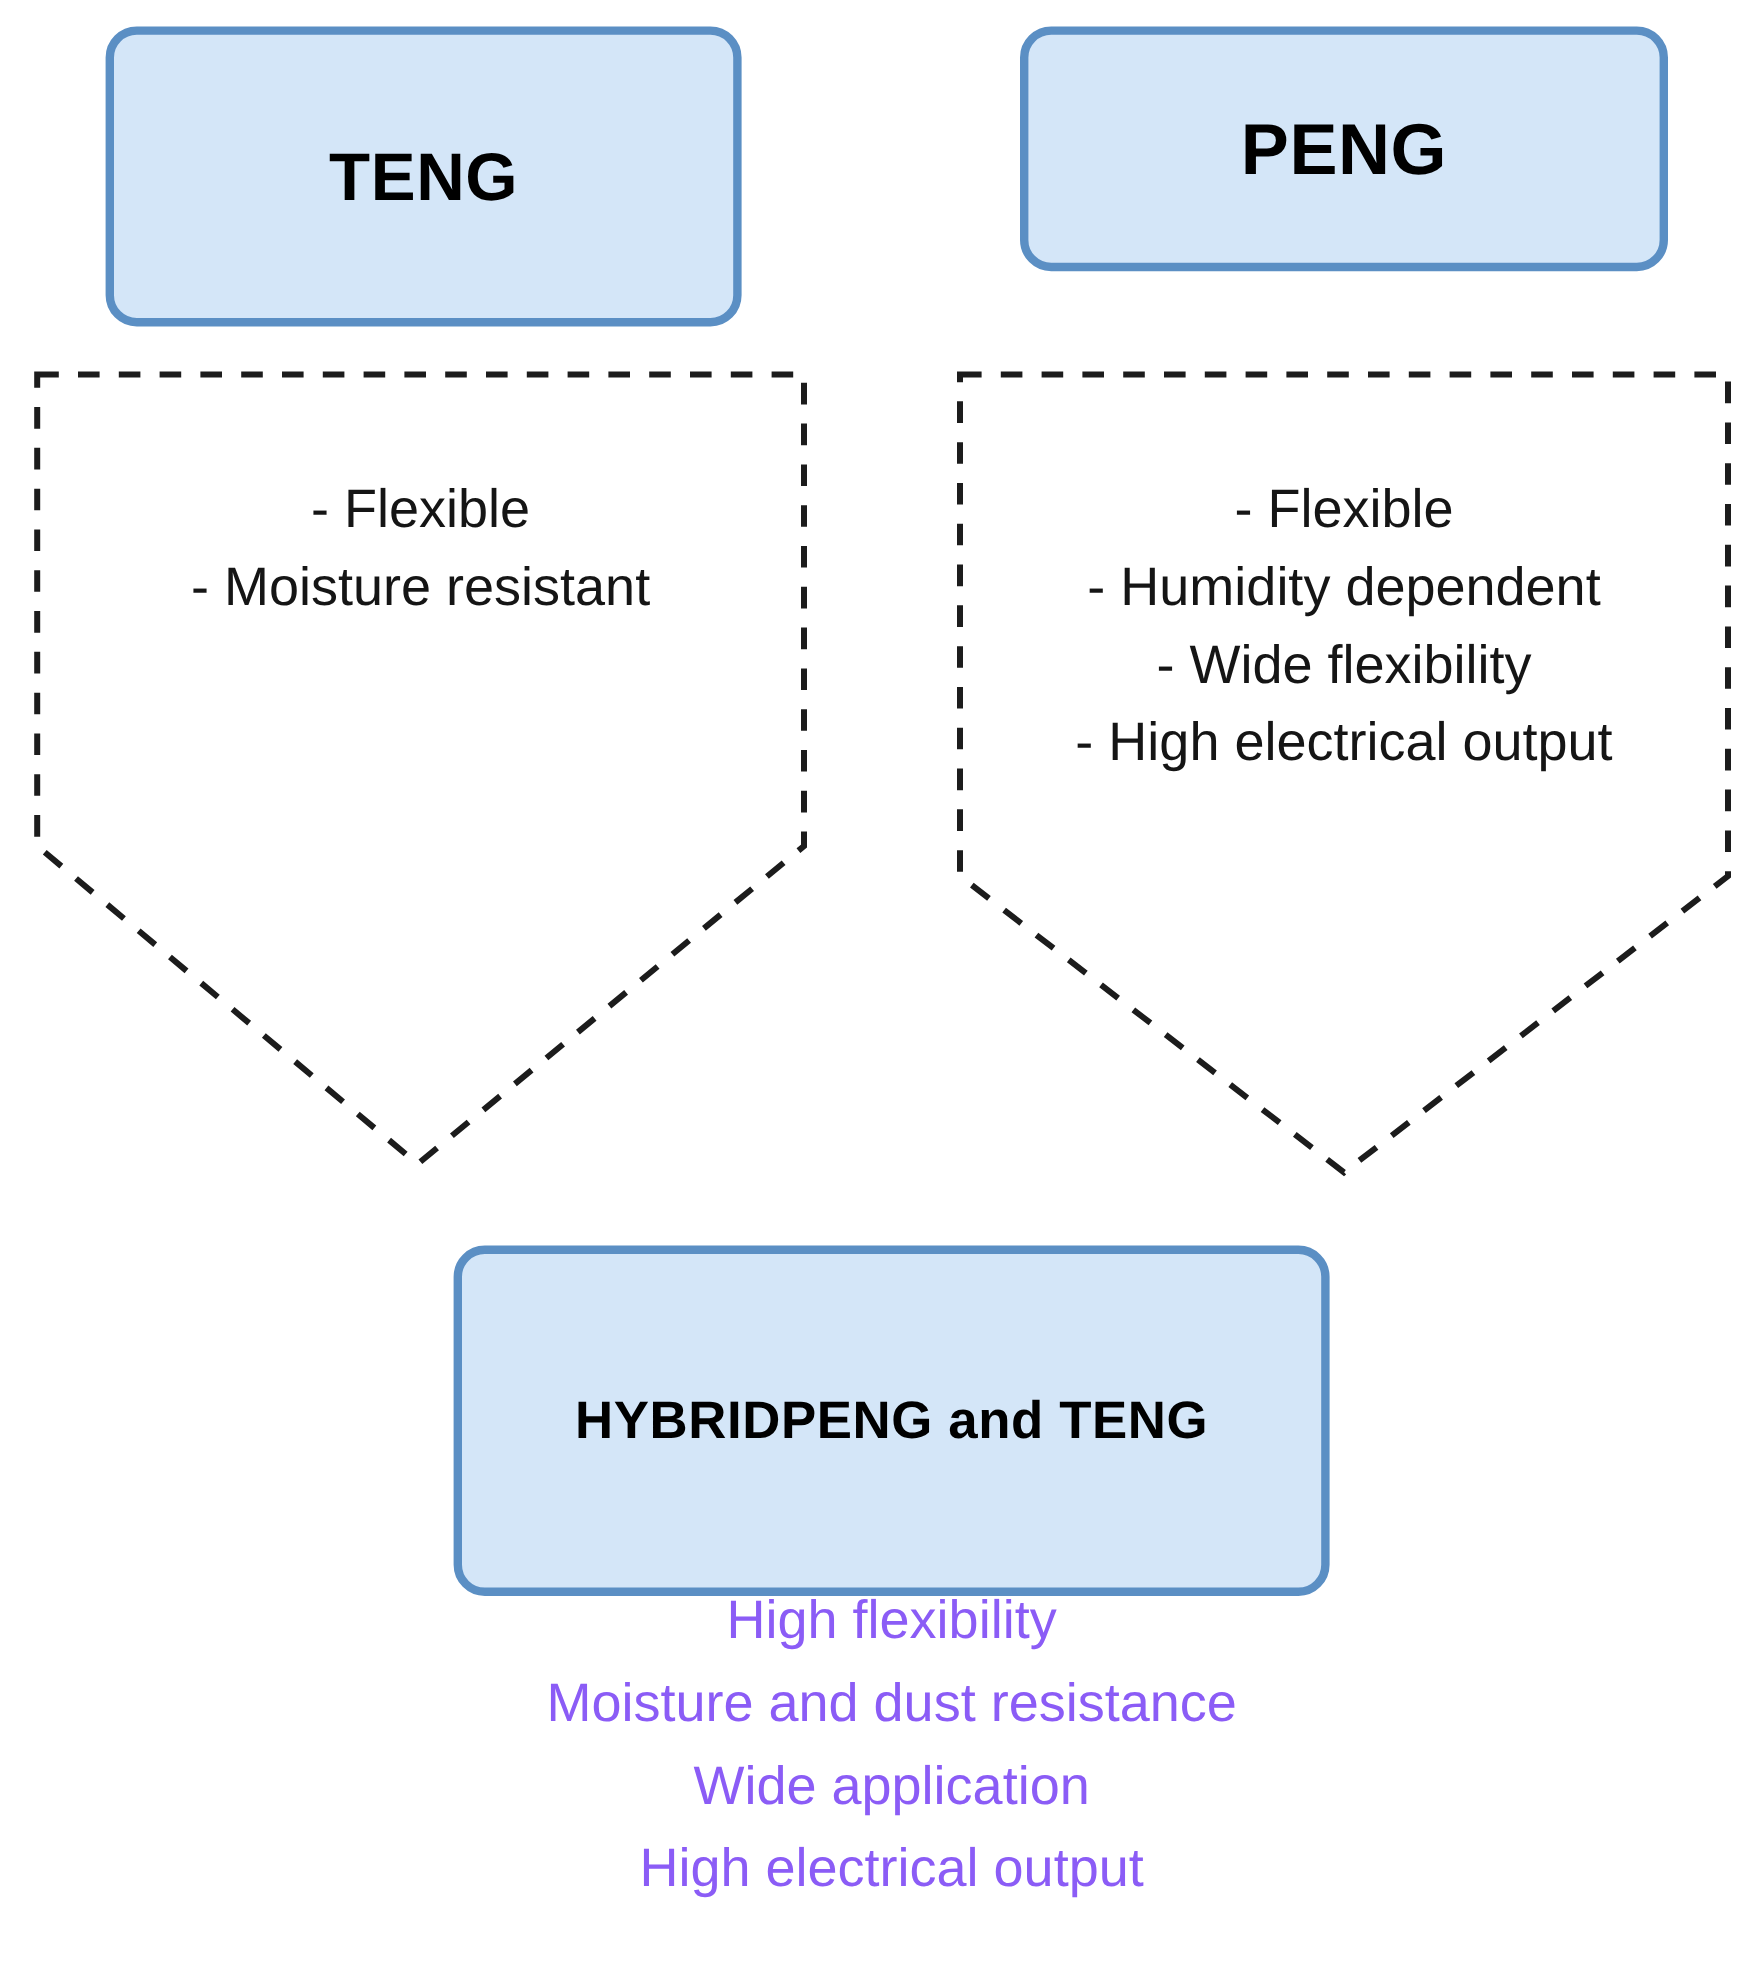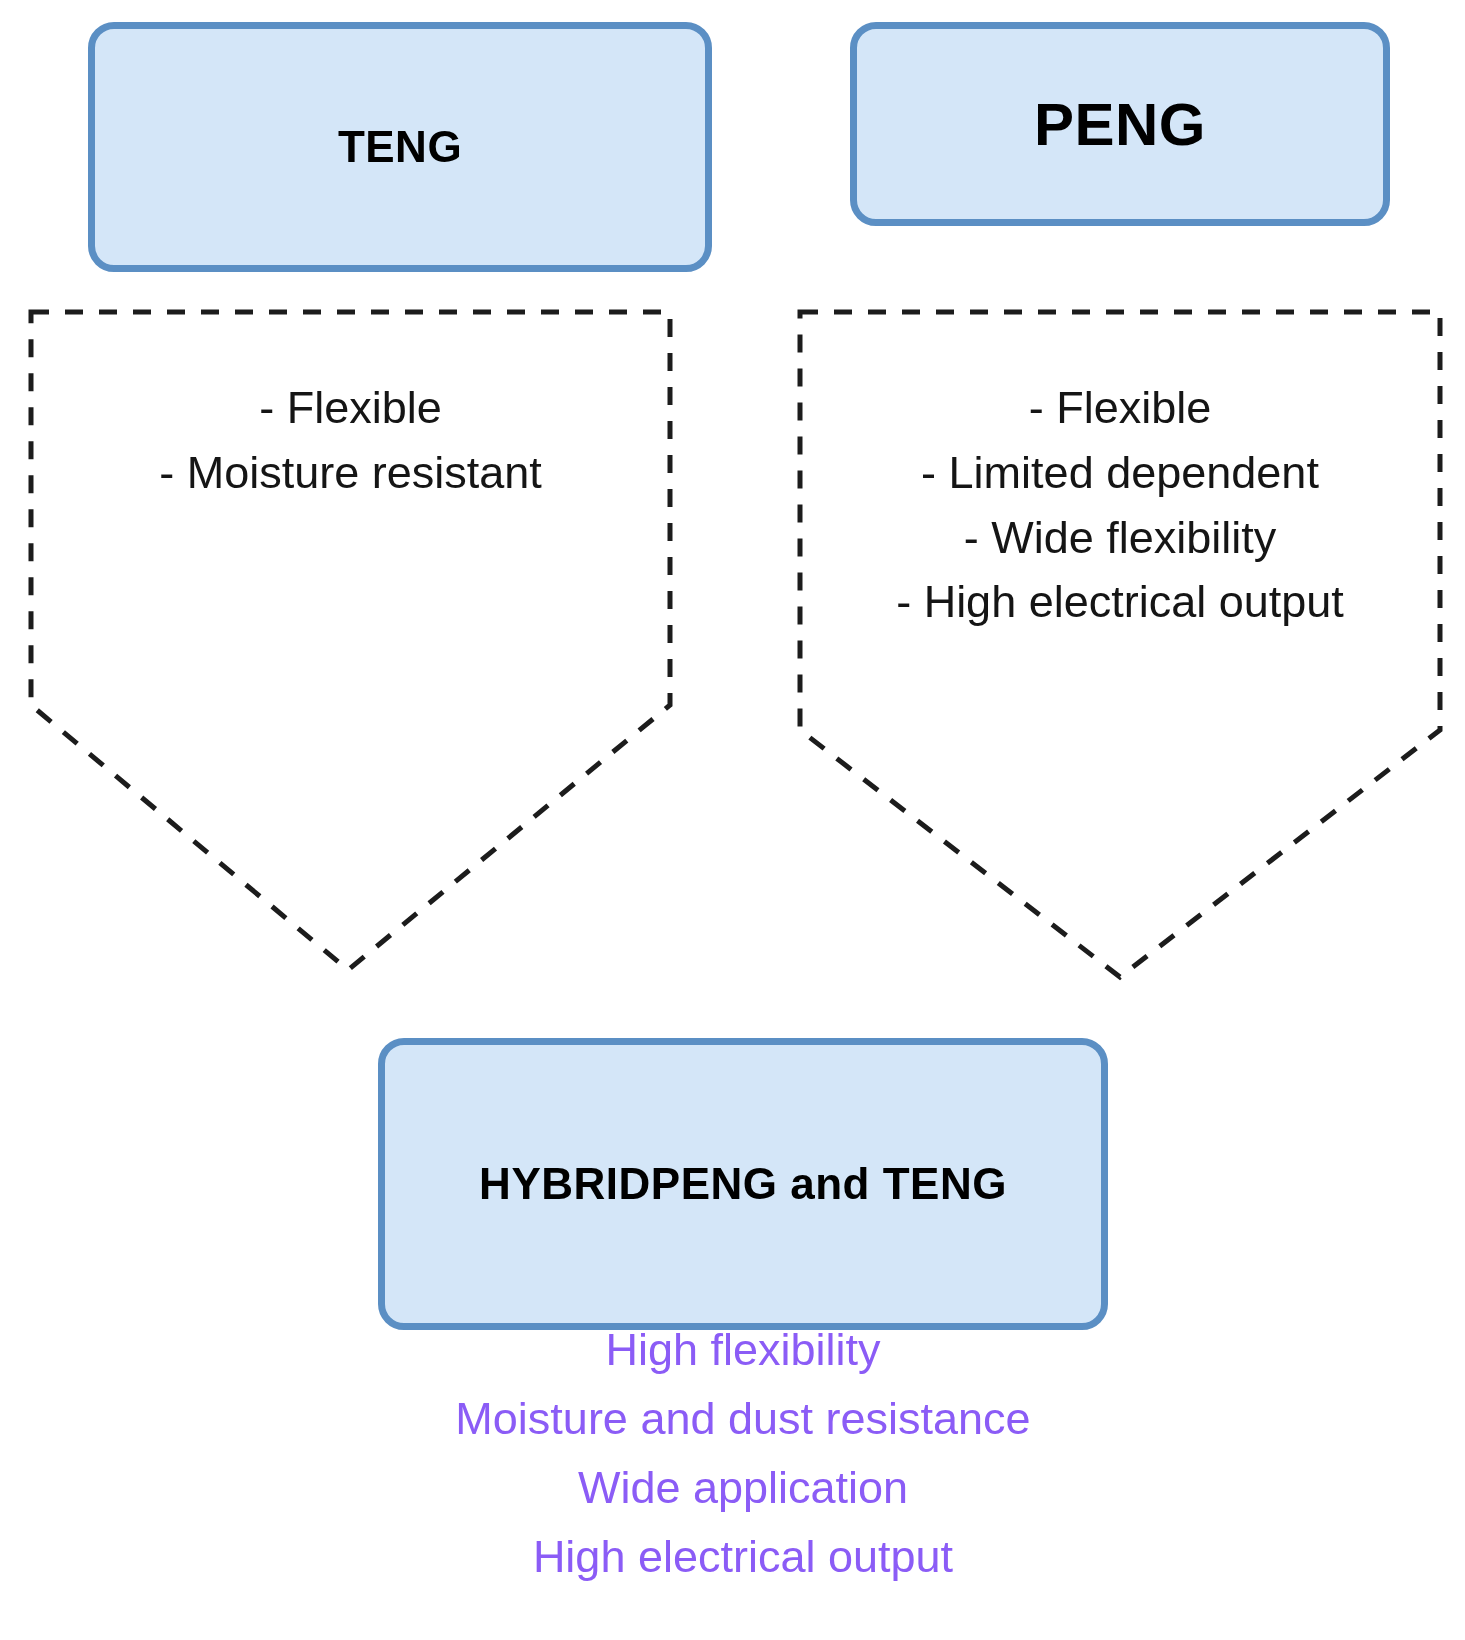--- a/index.html
+++ b/index.html
@@ -29,22 +29,22 @@
     border-radius: 26px;
     display: flex;
     align-items: center;
     justify-content: center;
     text-align: center;
     font-weight: bold;
     color: #000000;
     letter-spacing: 0.5px;
   }
   #teng-box {
-    left: 88px;  top: 22px;  width: 624px; height: 250px;
-    font-size: 44px;
+    left: 88px;  top: 22px;  width: 530px; height: 250px;
+    font-size: 56px;
     justify-content: center;
   }
   #peng-box {
     left: 850px; top: 22px;  width: 540px; height: 204px;
     font-size: 60px;
   }
   #hybrid-box {
     left: 378px; top: 1038px; width: 730px; height: 292px;
     font-size: 44px;
     line-height: 1.28;
@@ -69,20 +69,21 @@
   }
 
   
   .feature-list {
     position: absolute;
     text-align: center;
     font-size: 45px;
     line-height: 1.44;
     color: #151515;
     white-space: nowrap;
+    margin-top: 16px;
   }
   #teng-features { left: 31px;  top: 376px; width: 639px; }
   #peng-features { left: 800px; top: 376px; width: 640px; }
   .feature-item { display: block; }
 
   
   #hybrid-benefits {
     position: absolute;
     left: 188px;
     top: 1316px;
@@ -112,21 +113,21 @@
     <span>PENG</span>
   </div>
 
   <div class="feature-list" id="teng-features">
     <span class="feature-item">- Flexible</span>
     <span class="feature-item">- Moisture resistant</span>
   </div>
 
   <div class="feature-list" id="peng-features">
     <span class="feature-item">- Flexible</span>
-    <span class="feature-item">- Limited dependent</span>
+    <span class="feature-item">- Humidity dependent</span>
     <span class="feature-item">- Wide flexibility</span>
     <span class="feature-item">- High electrical output</span>
   </div>
 
   <div class="node-box" id="hybrid-box">
     <span class="hybrid-line">HYBRID</span>
     <span class="hybrid-line">PENG and TENG</span>
   </div>
 
   <div id="hybrid-benefits">

